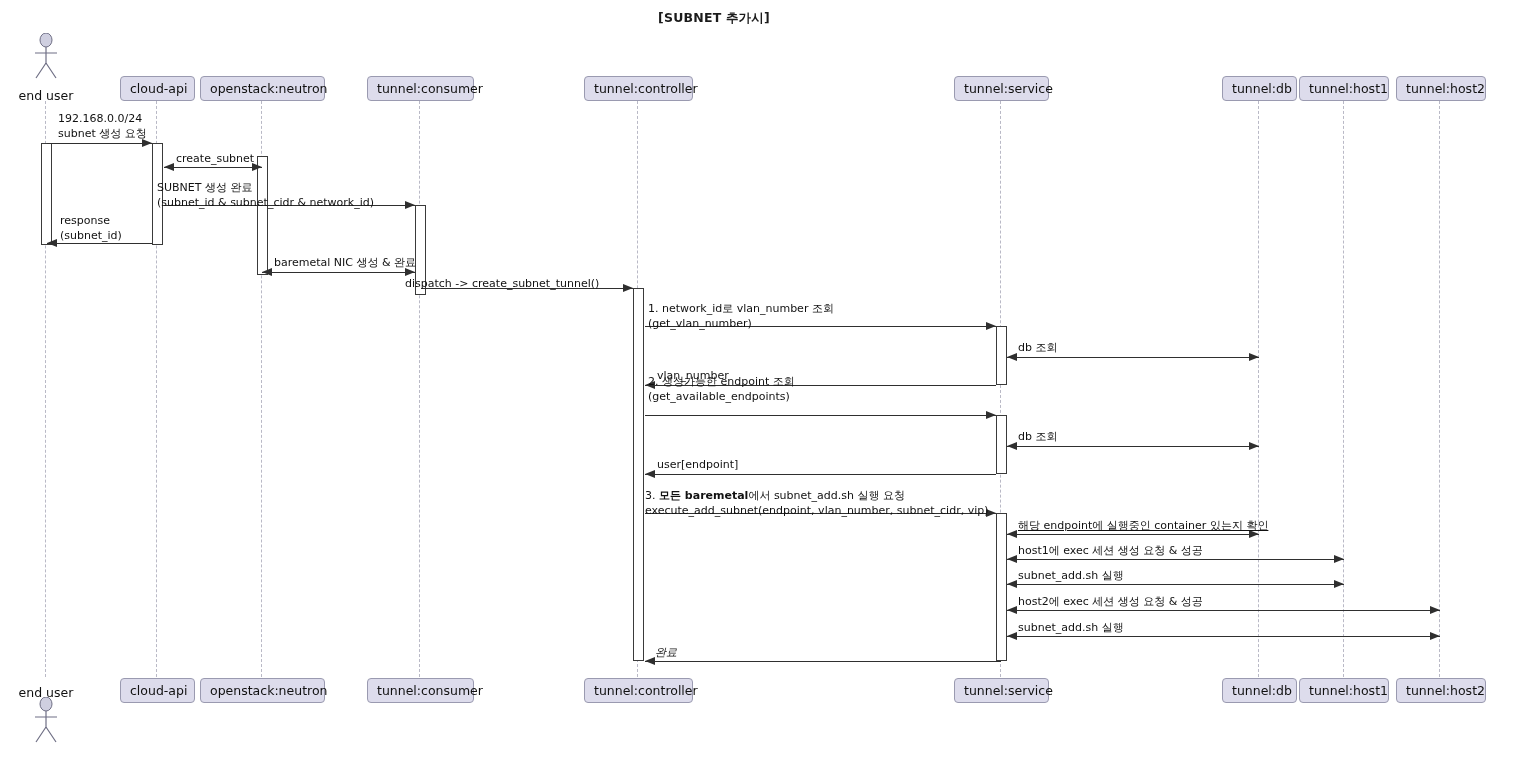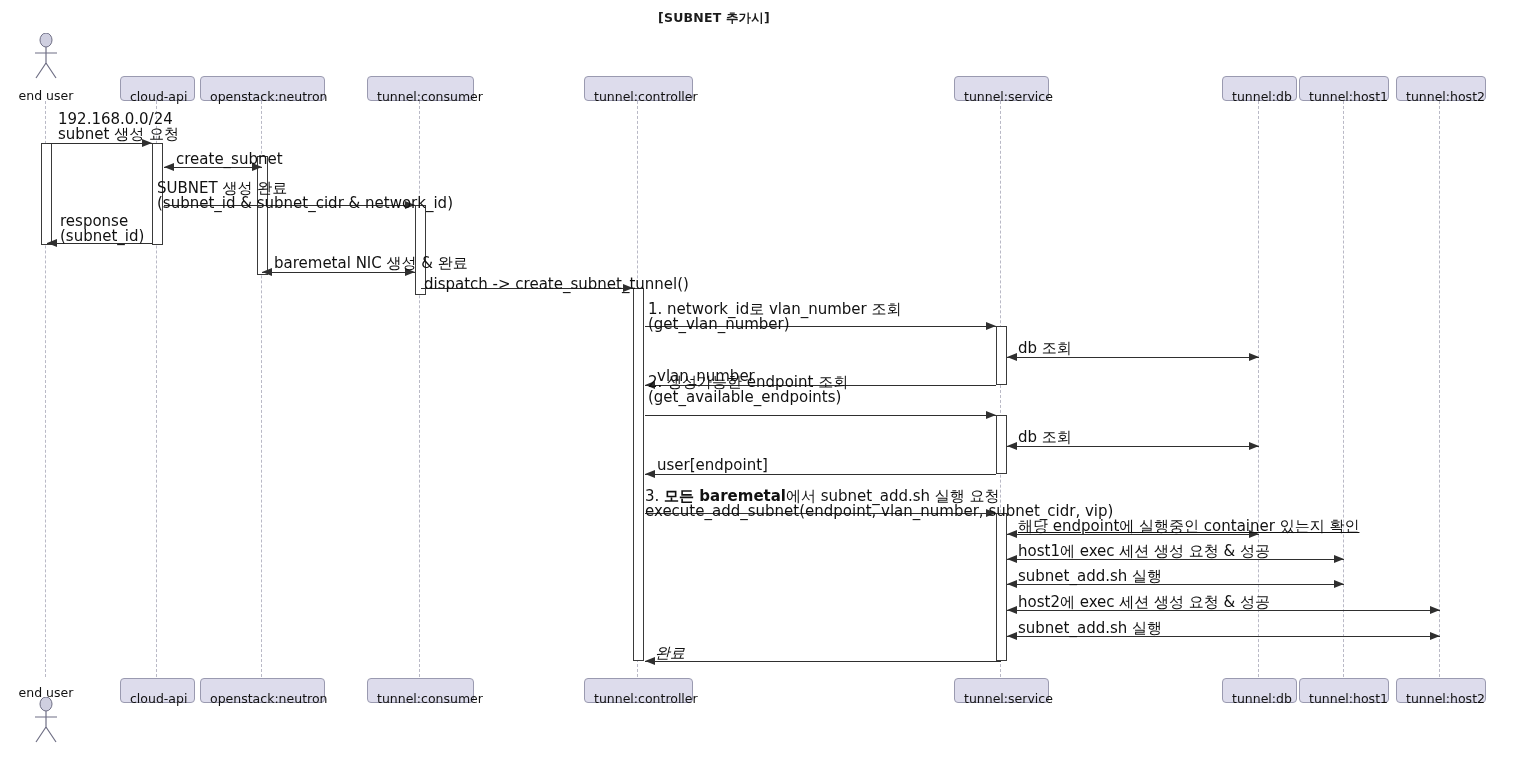--- a/index.html
+++ b/index.html
@@ -32,21 +32,21 @@
     box-sizing:border-box;
     background:#dddcec;
     border:1px solid #9a9ab0;
     border-radius:4px;
     height:25px;
     line-height:23px;
     text-align:center;
     font-size:12.5px;
     color:#111;
     white-space:nowrap;
-    padding:8px 9px;
+    padding:0 9px;
     box-shadow:0 0 0 0 rgba(0,0,0,0);
   }
   
   .lifeline{
     position:absolute;
     width:0;
     border-left:1.6px dashed #b9b9c6;
   }
   
   .actor{
@@ -85,21 +85,21 @@
     border-left:10px solid #2f2f2f;
   }
   .arrow-left{
     border-top:4.5px solid transparent;
     border-bottom:4.5px solid transparent;
     border-right:10px solid #2f2f2f;
   }
   
   .msg-label{
     position:absolute;
-    font-size:15px;
+    font-size:11px;
     color:#111;
     white-space:pre;
     line-height:14.5px;
   }
   .msg-label b{font-weight:bold;}
 </style>
 </head>
 <body>
 
 <div id="stage">
@@ -140,21 +140,21 @@
       <div class="msg-label" style="left: 157px; top: 181px;">SUBNET 생성 완료<br>(subnet_id &amp; subnet_cidr &amp; network_id)</div>
       <div class="msg-line" style="left: 47px; top: 243px; width: 105px;"></div>
       <div class="arrowhead arrow-left" style="left: 47px; top: 239px;"></div>
       <div class="msg-label" style="left: 60px; top: 214px;">response<br>(subnet_id)</div>
       <div class="msg-line" style="left: 262px; top: 272px; width: 153px;"></div>
       <div class="arrowhead arrow-right" style="left: 405px; top: 268px;"></div>
       <div class="arrowhead arrow-left" style="left: 262px; top: 268px;"></div>
       <div class="msg-label" style="left: 274px; top: 256px;">baremetal NIC 생성 &amp; 완료</div>
       <div class="msg-line" style="left: 421px; top: 288px; width: 212px;"></div>
       <div class="arrowhead arrow-right" style="left: 623px; top: 284px;"></div>
-      <div class="msg-label" style="left: 424px; top: 277px;">dispatch -&gt; create_subnet_tunnel()</div>
+      <div class="msg-label" style="left: 405px; top: 277px;">dispatch -&gt; create_subnet_tunnel()</div>
       <div class="msg-line" style="left: 645px; top: 326px; width: 351px;"></div>
       <div class="arrowhead arrow-right" style="left: 986px; top: 322px;"></div>
       <div class="msg-label" style="left: 648px; top: 302px;">1. network_id로 vlan_number 조회<br>(get_vlan_number)</div>
       <div class="msg-line" style="left: 1007px; top: 357px; width: 252px;"></div>
       <div class="arrowhead arrow-right" style="left: 1249px; top: 353px;"></div>
       <div class="arrowhead arrow-left" style="left: 1007px; top: 353px;"></div>
       <div class="msg-label" style="left: 1018px; top: 341px;">db 조회</div>
       <div class="msg-line" style="left: 645px; top: 385px; width: 351px;"></div>
       <div class="arrowhead arrow-left" style="left: 645px; top: 381px;"></div>
       <div class="msg-label" style="left: 657px; top: 369px;">vlan_number</div>

